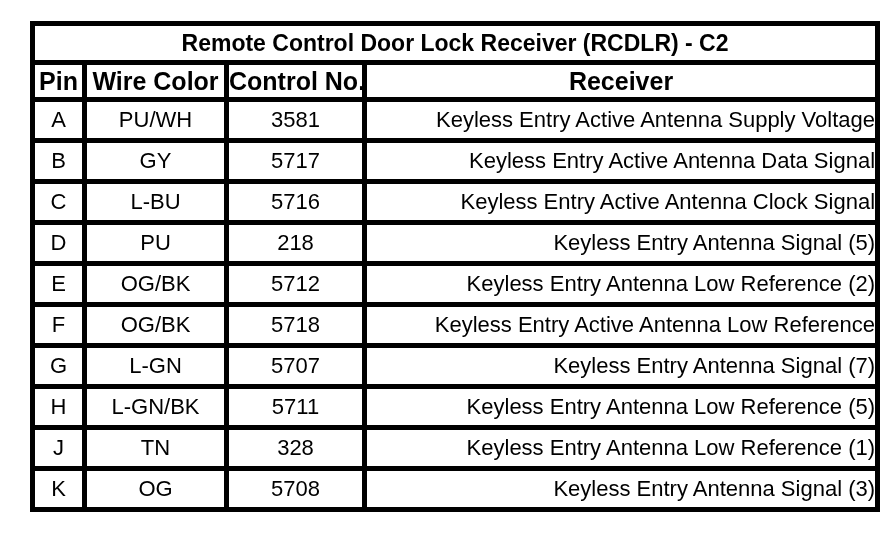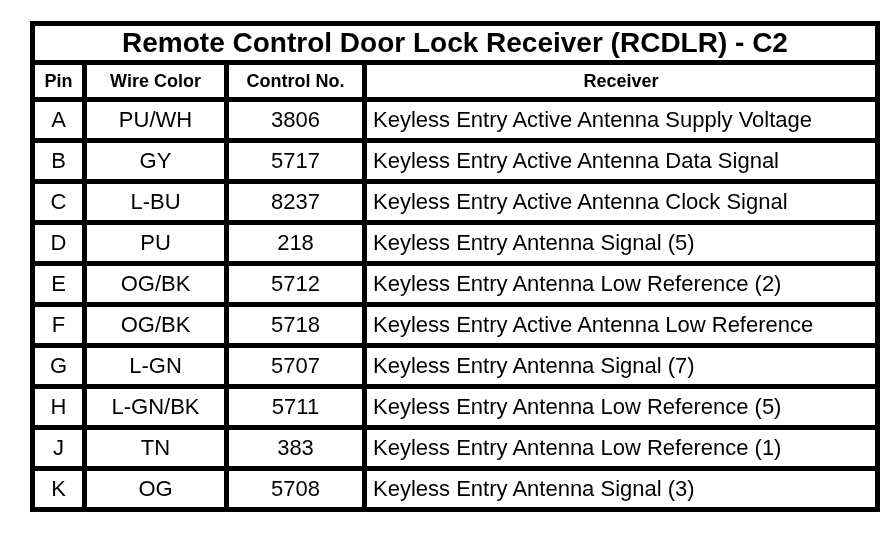--- a/index.html
+++ b/index.html
@@ -29,35 +29,35 @@
     border: 5px solid #000000;
     padding: 0;
     vertical-align: middle;
     overflow: hidden;
     white-space: nowrap;
   }
   tr.title-row td {
     height: 34px;
     text-align: center;
     font-weight: bold;
-    font-size: 28px;
+    font-size: 23px;
   }
   tr.header-row th {
     height: 32px;
     text-align: center;
     font-weight: bold;
-    font-size: 18px;
+    font-size: 25px;
   }
   tr.data-row td {
     height: 36px;
     font-size: 22px;
     text-align: center;
   }
   tr.data-row td.function-cell {
-    text-align: left;
+    text-align: right;
     padding-left: 6px;
   }
   col.col-pin     { width: 52px; }
   col.col-wire    { width: 142px; }
   col.col-circuit { width: 138px; }
   col.col-func    { width: 513px; }
 </style>
 </head>
 <body>
 
@@ -77,33 +77,33 @@
         <th>Pin</th>
         <th>Wire Color</th>
         <th>Control No.</th>
         <th>Receiver</th>
       </tr>
     </tbody>
     <tbody>
         <tr class="data-row">
     <td>A</td>
     <td>PU/WH</td>
-    <td>3806</td>
+    <td>3581</td>
     <td class="function-cell">Keyless Entry Active Antenna Supply Voltage</td>
   </tr>
         <tr class="data-row">
     <td>B</td>
     <td>GY</td>
     <td>5717</td>
     <td class="function-cell">Keyless Entry Active Antenna Data Signal</td>
   </tr>
         <tr class="data-row">
     <td>C</td>
     <td>L-BU</td>
-    <td>8237</td>
+    <td>5716</td>
     <td class="function-cell">Keyless Entry Active Antenna Clock Signal</td>
   </tr>
         <tr class="data-row">
     <td>D</td>
     <td>PU</td>
     <td>218</td>
     <td class="function-cell">Keyless Entry Antenna Signal (5)</td>
   </tr>
         <tr class="data-row">
     <td>E</td>
@@ -125,21 +125,21 @@
   </tr>
         <tr class="data-row">
     <td>H</td>
     <td>L-GN/BK</td>
     <td>5711</td>
     <td class="function-cell">Keyless Entry Antenna Low Reference (5)</td>
   </tr>
         <tr class="data-row">
     <td>J</td>
     <td>TN</td>
-    <td>383</td>
+    <td>328</td>
     <td class="function-cell">Keyless Entry Antenna Low Reference (1)</td>
   </tr>
         <tr class="data-row">
     <td>K</td>
     <td>OG</td>
     <td>5708</td>
     <td class="function-cell">Keyless Entry Antenna Signal (3)</td>
   </tr>
       </tbody>
   </table>

